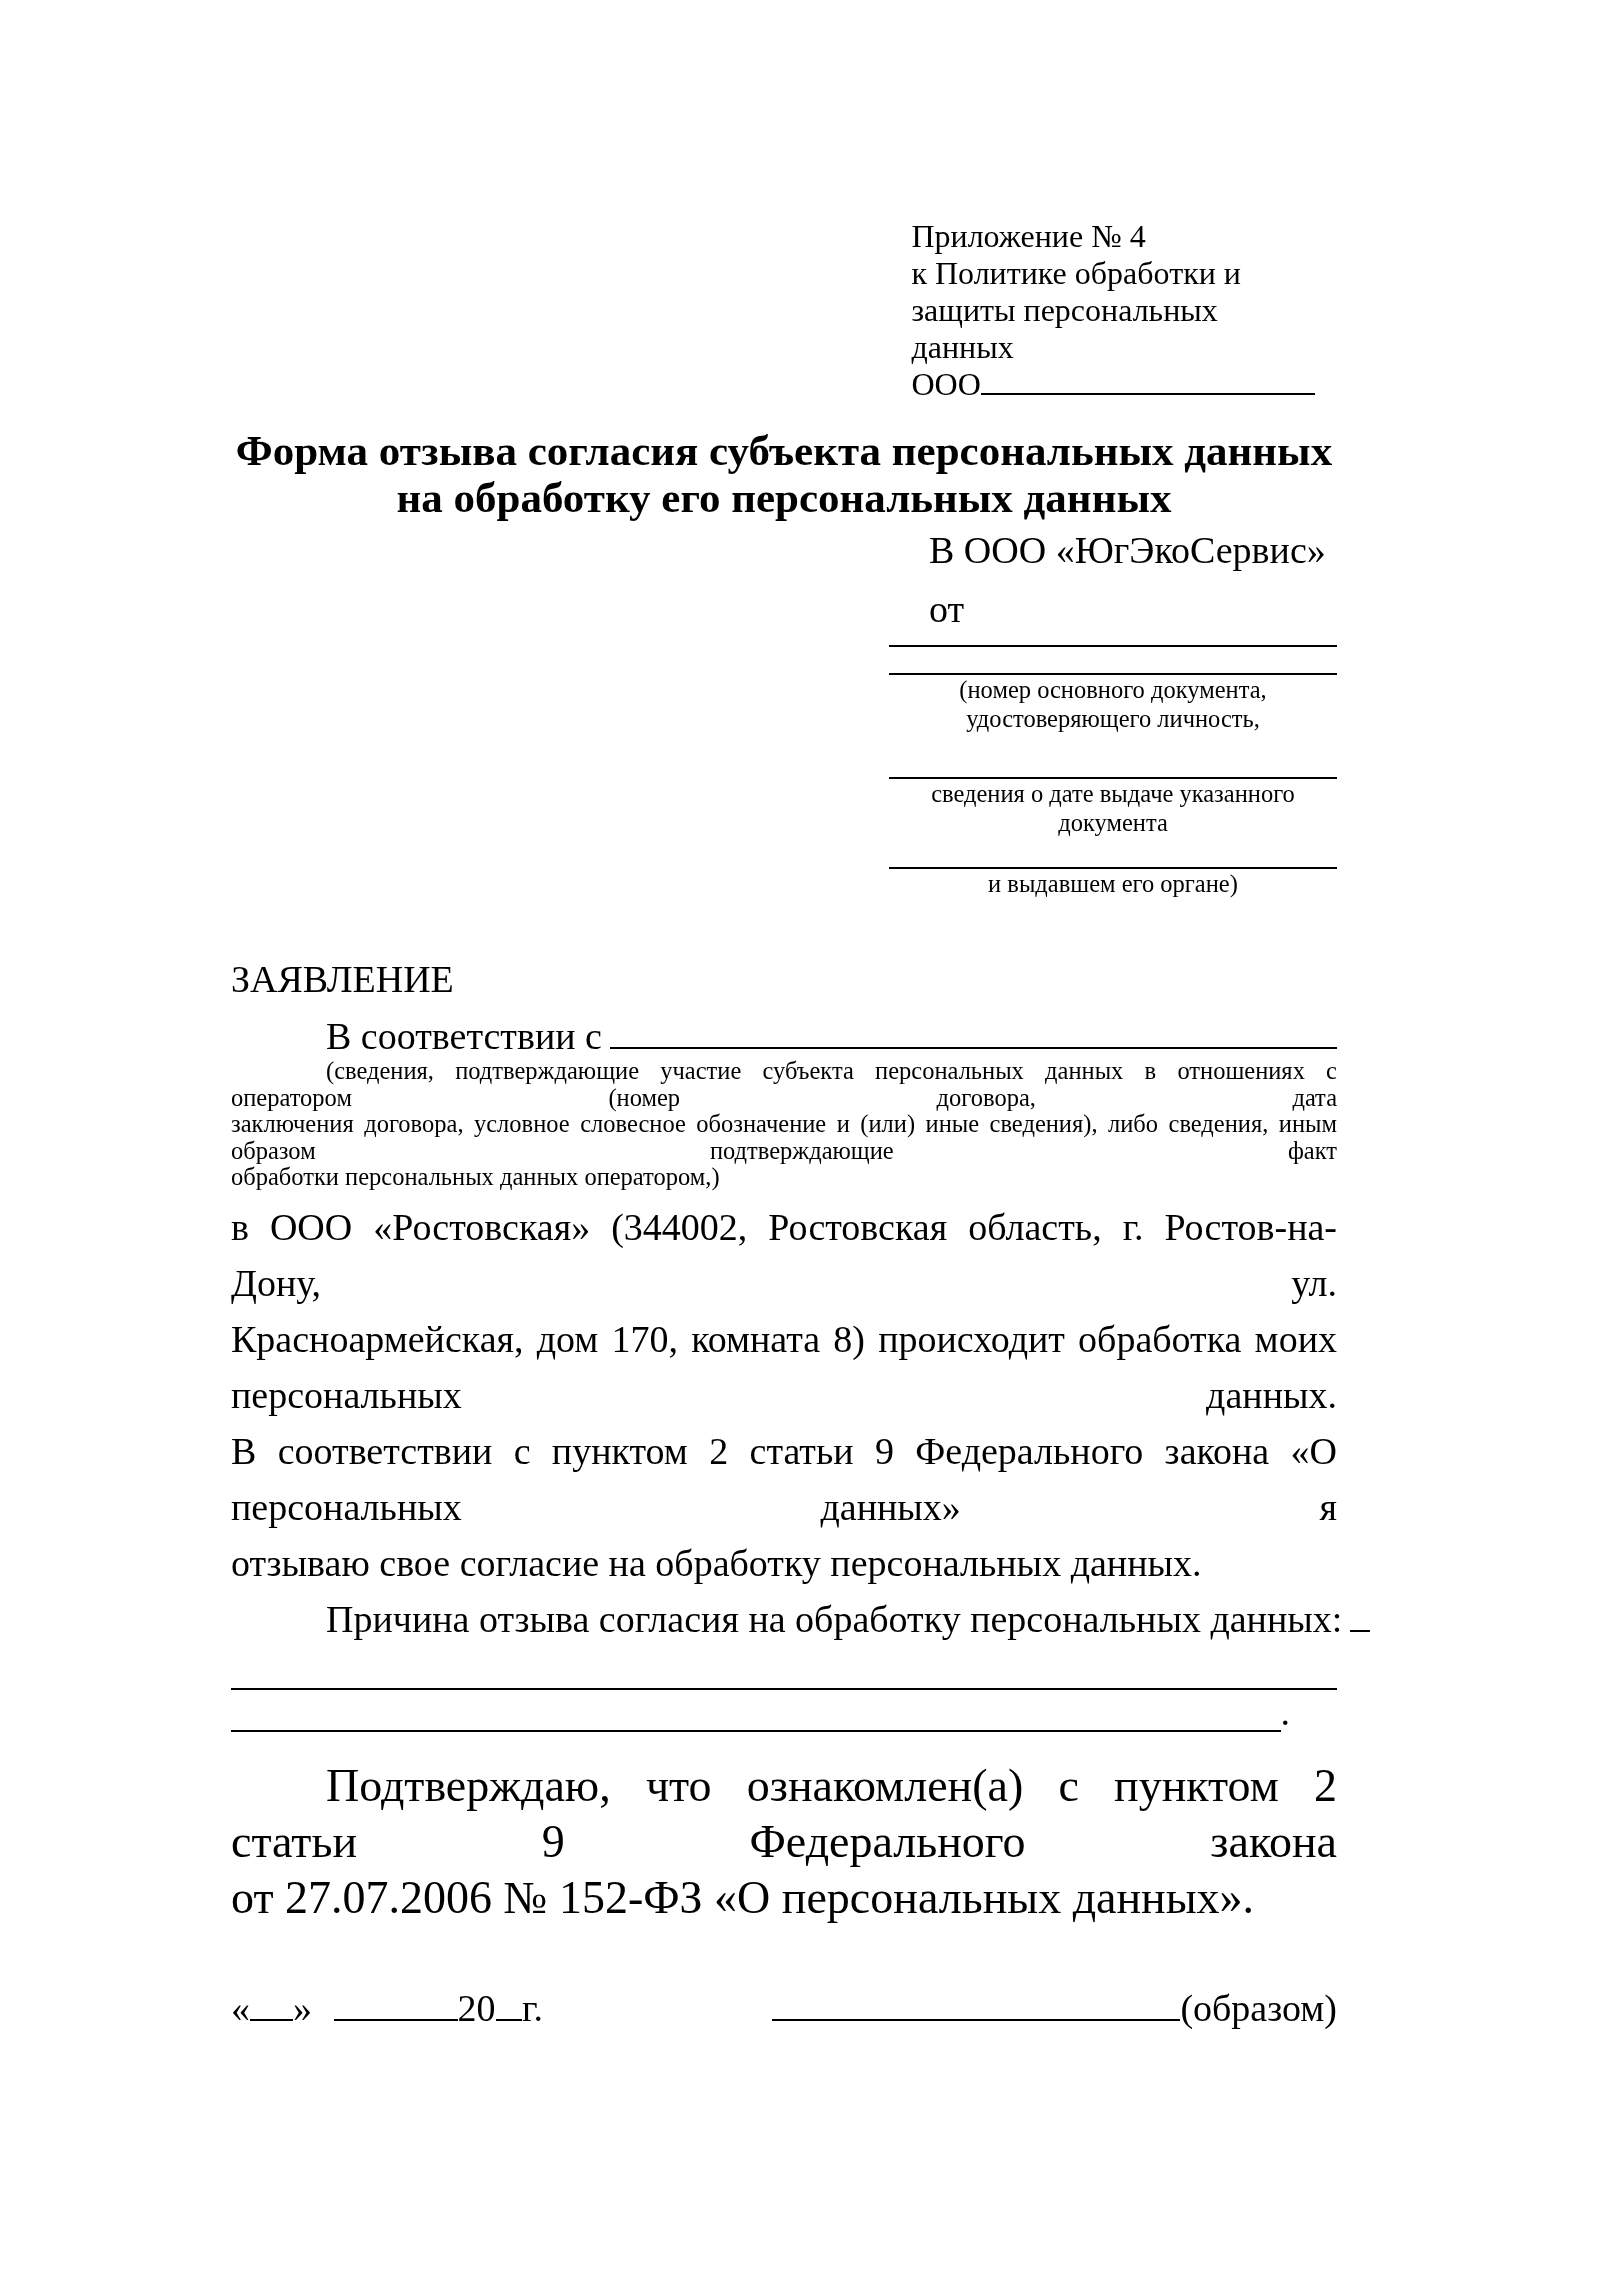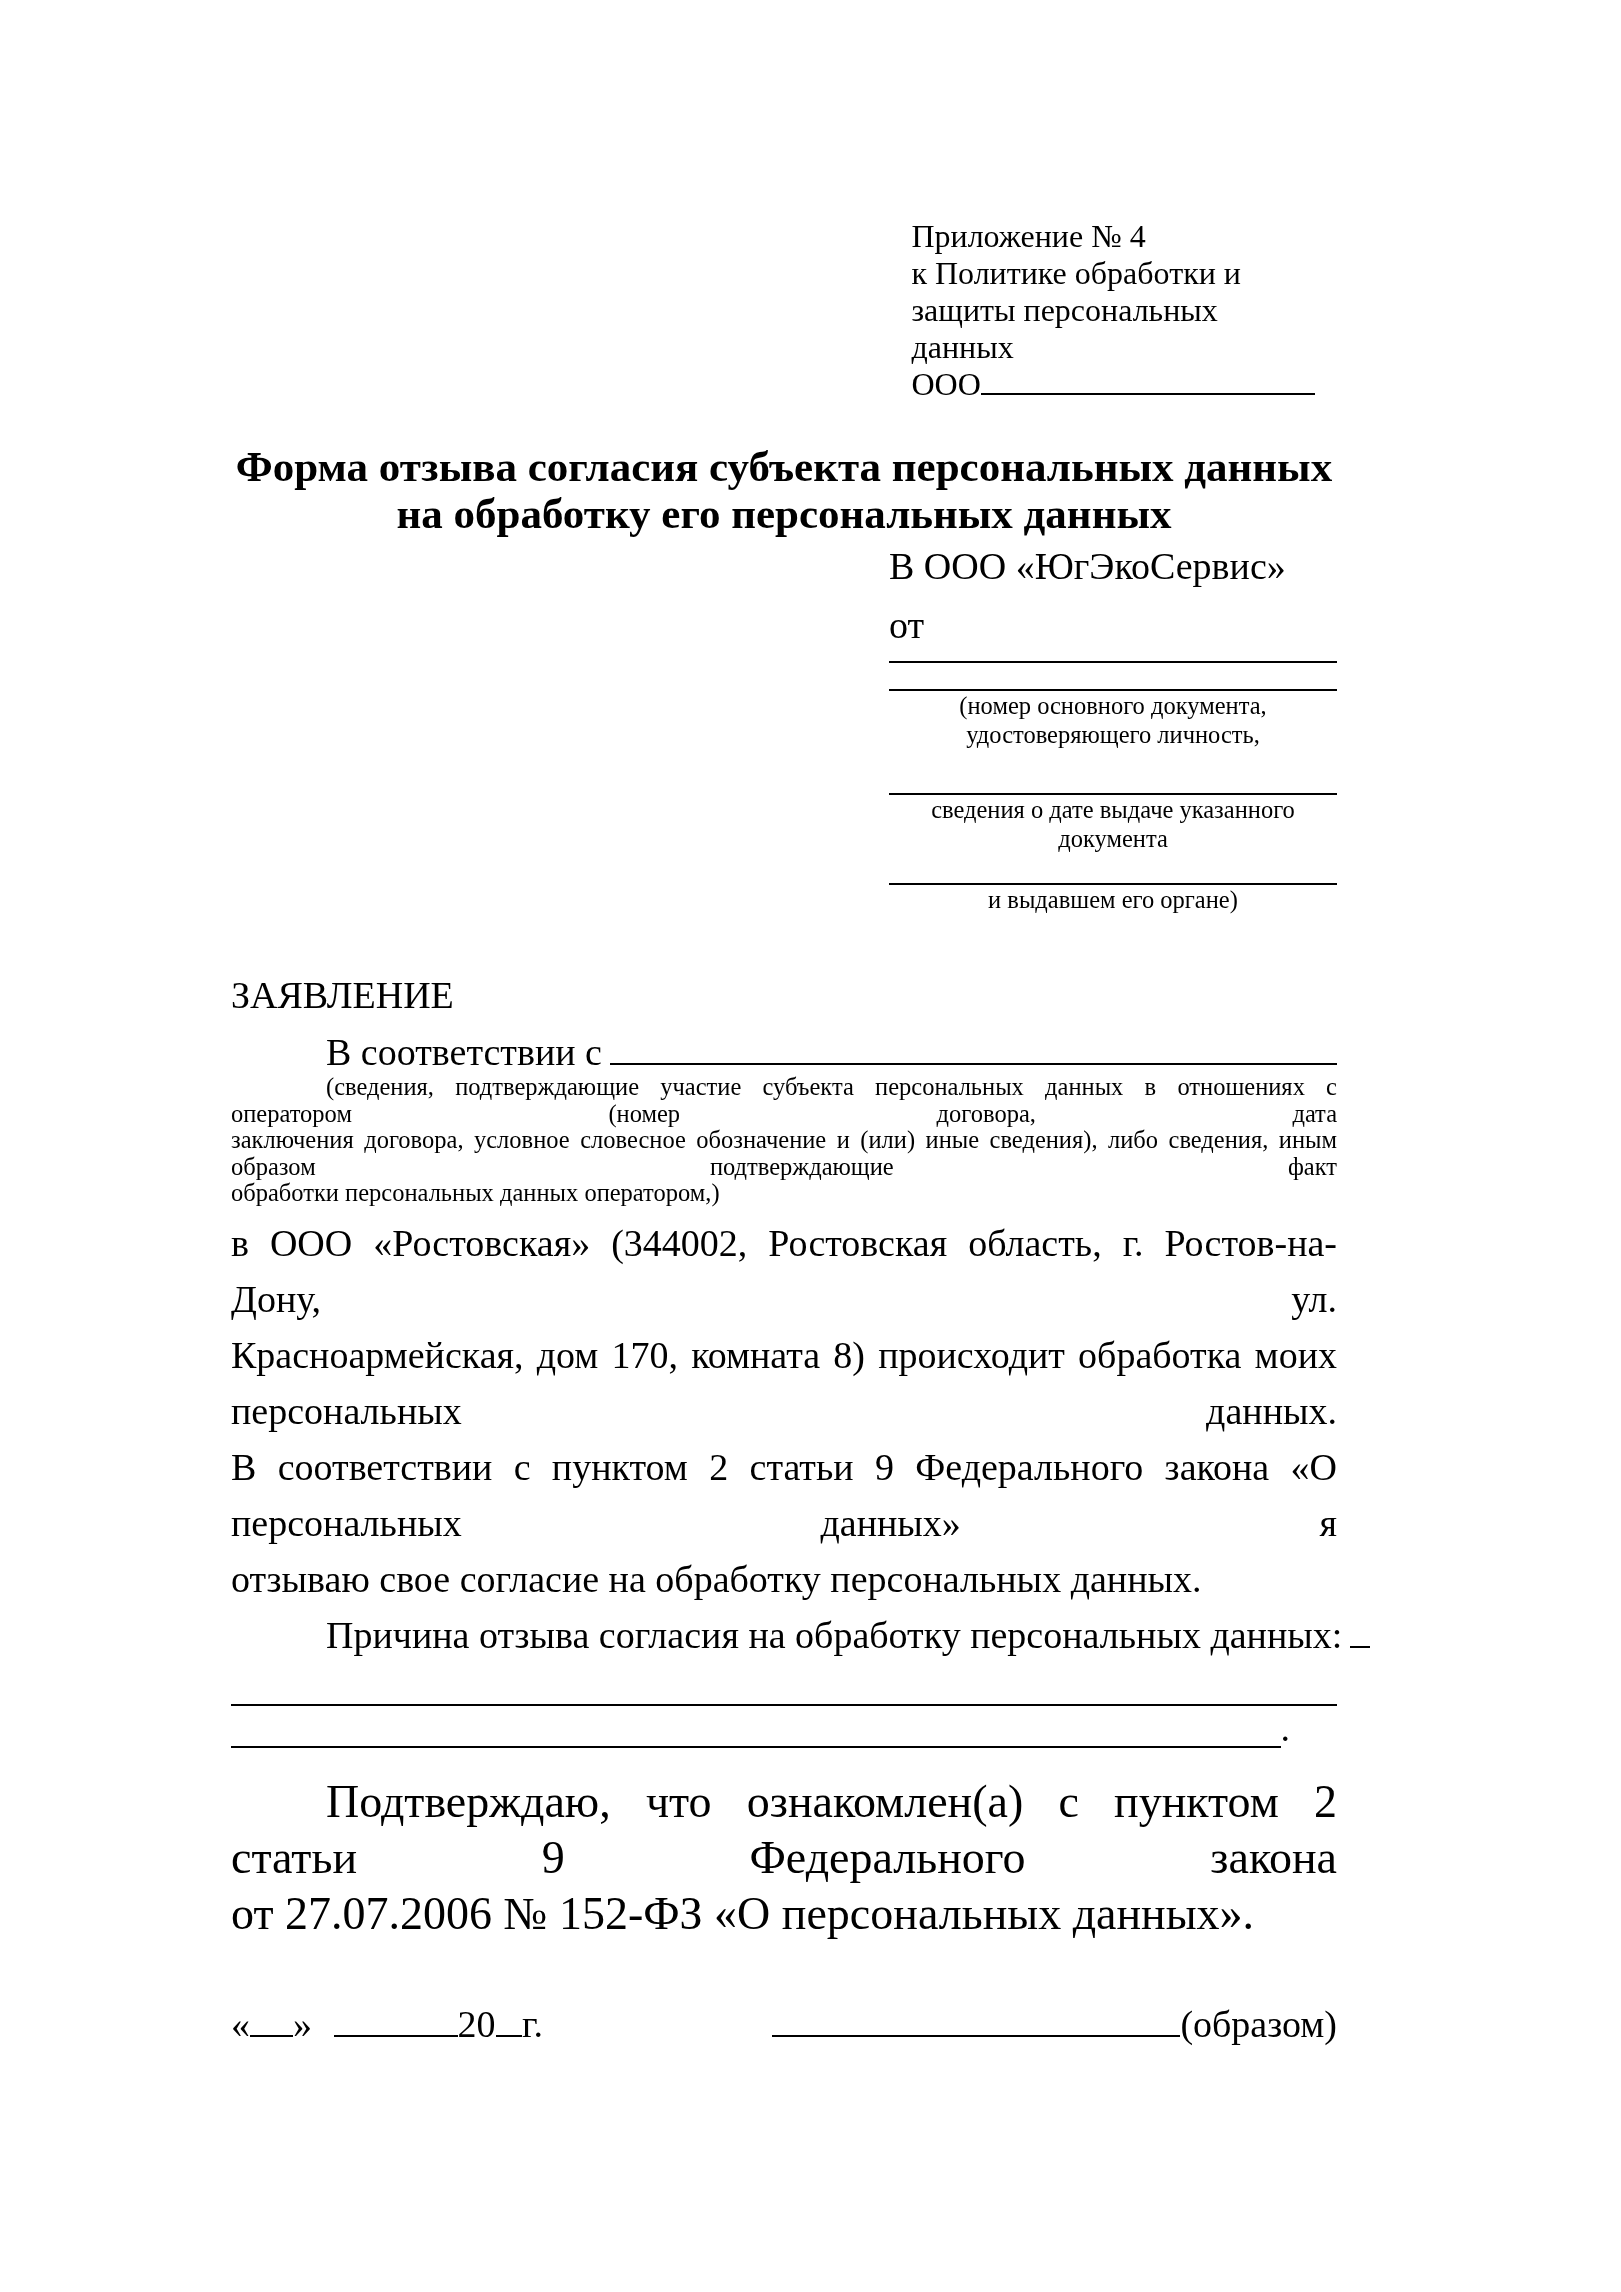--- a/index.html
+++ b/index.html
@@ -22,29 +22,29 @@
     line-height: 37px;
   }
   .appendix-ooo-row { display: flex; align-items: baseline; }
   .fill {
     flex: 1;
     border-bottom: 2.9px solid #000;
     min-width: 19.6px;
   }
   
   .form-title {
-    margin-top: 40px;
+    margin-top: 24px;
     font-size: 43px;
     line-height: 47px;
     font-weight: bold;
     text-align: center;
   }
   
   .addressee { margin-left: 658px; font-size: 38px; }
-  .addr-line { line-height: 59px; }
+  .addr-line { line-height: 59px; margin-left: 40px; }
   .uline { border-bottom: 2.9px solid #000; width: 100%; }
   .u1 { height: 7.8px; }
   .u2 { height: 28px; }
   .u3 { height: 46px; }
   .u4 { height: 32px; }
   .addr-cap {
     font-size: 24.5px;
     line-height: 29px;
     text-align: center;
   }

